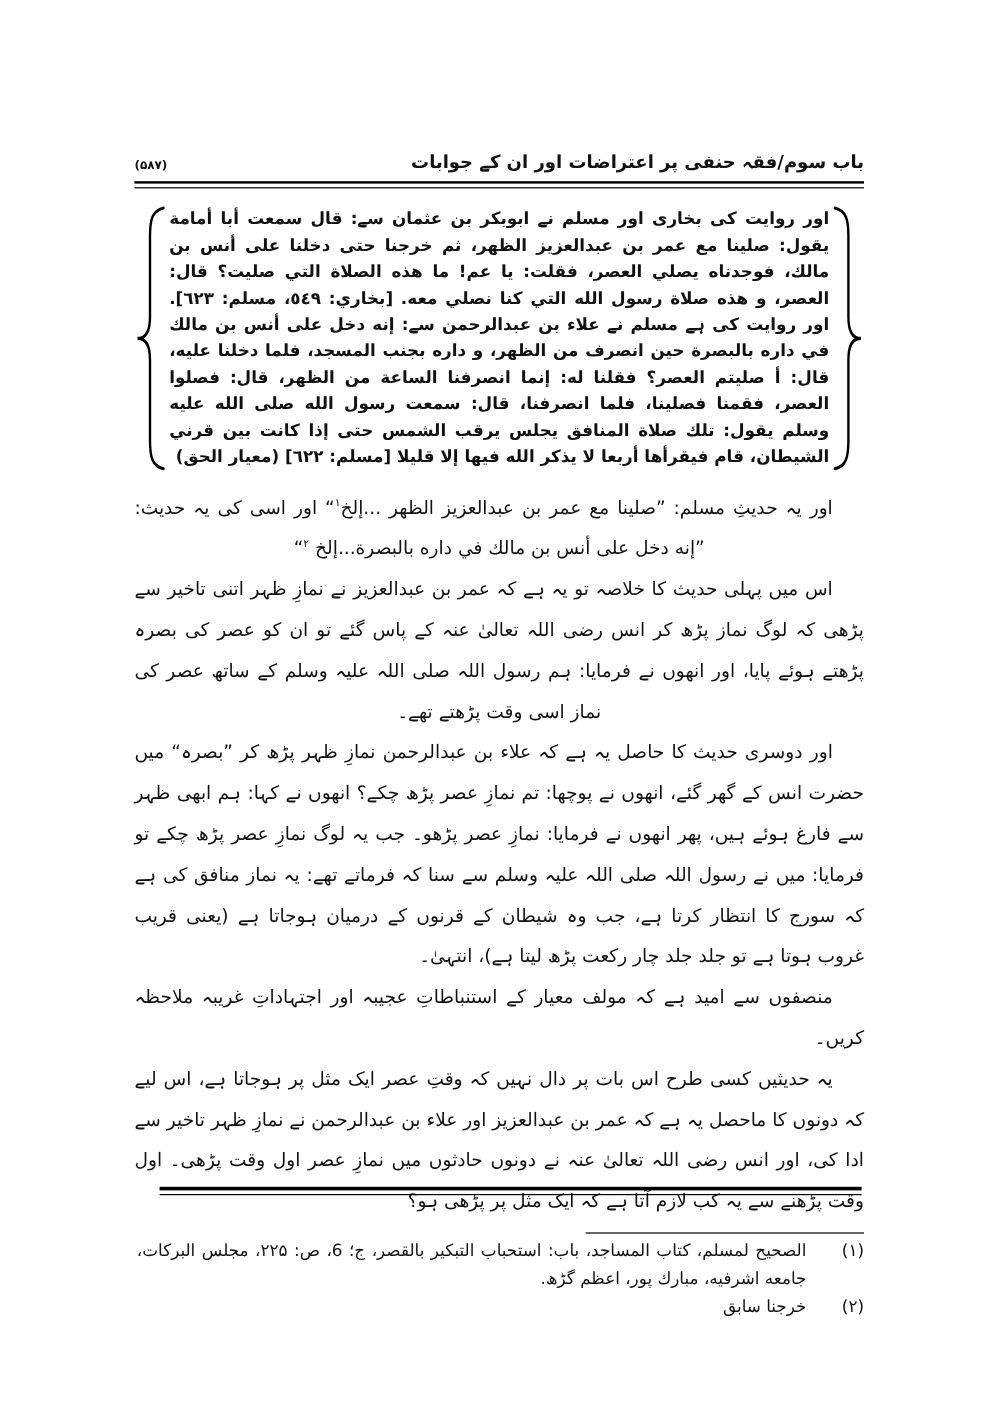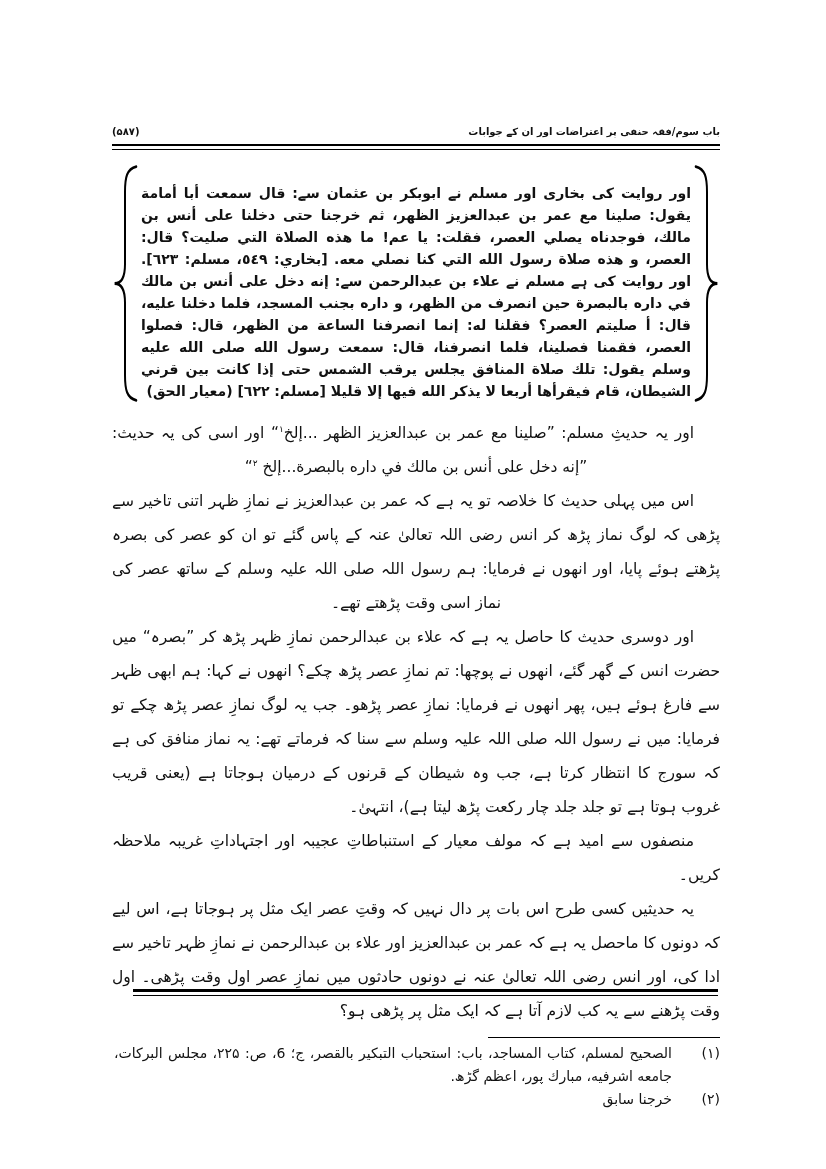--- a/index.html
+++ b/index.html
@@ -16,21 +16,21 @@
     position:absolute;
     top:126px; left:112px; right:106px;
   }
   
   .header {
     display:flex; direction:rtl;
     justify-content:space-between;
     align-items:flex-end;
   }
   .header-title {
-    font-size:10px; font-weight:bold;
+    font-size:15px; font-weight:bold;
     letter-spacing:-0.2px;
   }
   .page-number { font-size:10px; font-weight:bold; }
   .rule-double {
     margin-top:7px;
     height:3px;
     border-top:2.6px solid #000;
     border-bottom:1.3px solid #000;
   }
   
@@ -43,21 +43,20 @@
   .brace { flex:0 0 26px; }
   .brace svg { display:block; width:26px; height:100%; }
   .quote-text {
     flex:1;
     direction:rtl;
     text-align:justify;
     font-weight:bold;
     font-size:14px;
     line-height:22px;
     padding:2px 3px;
-    margin-top:17px;
   }
   
   .body-text {
     margin-top:12px;
     direction:rtl;
     font-size:15.5px;
     line-height:34px;
     text-align:justify;
   }
   .body-text p { margin:0; text-indent:26px; }

